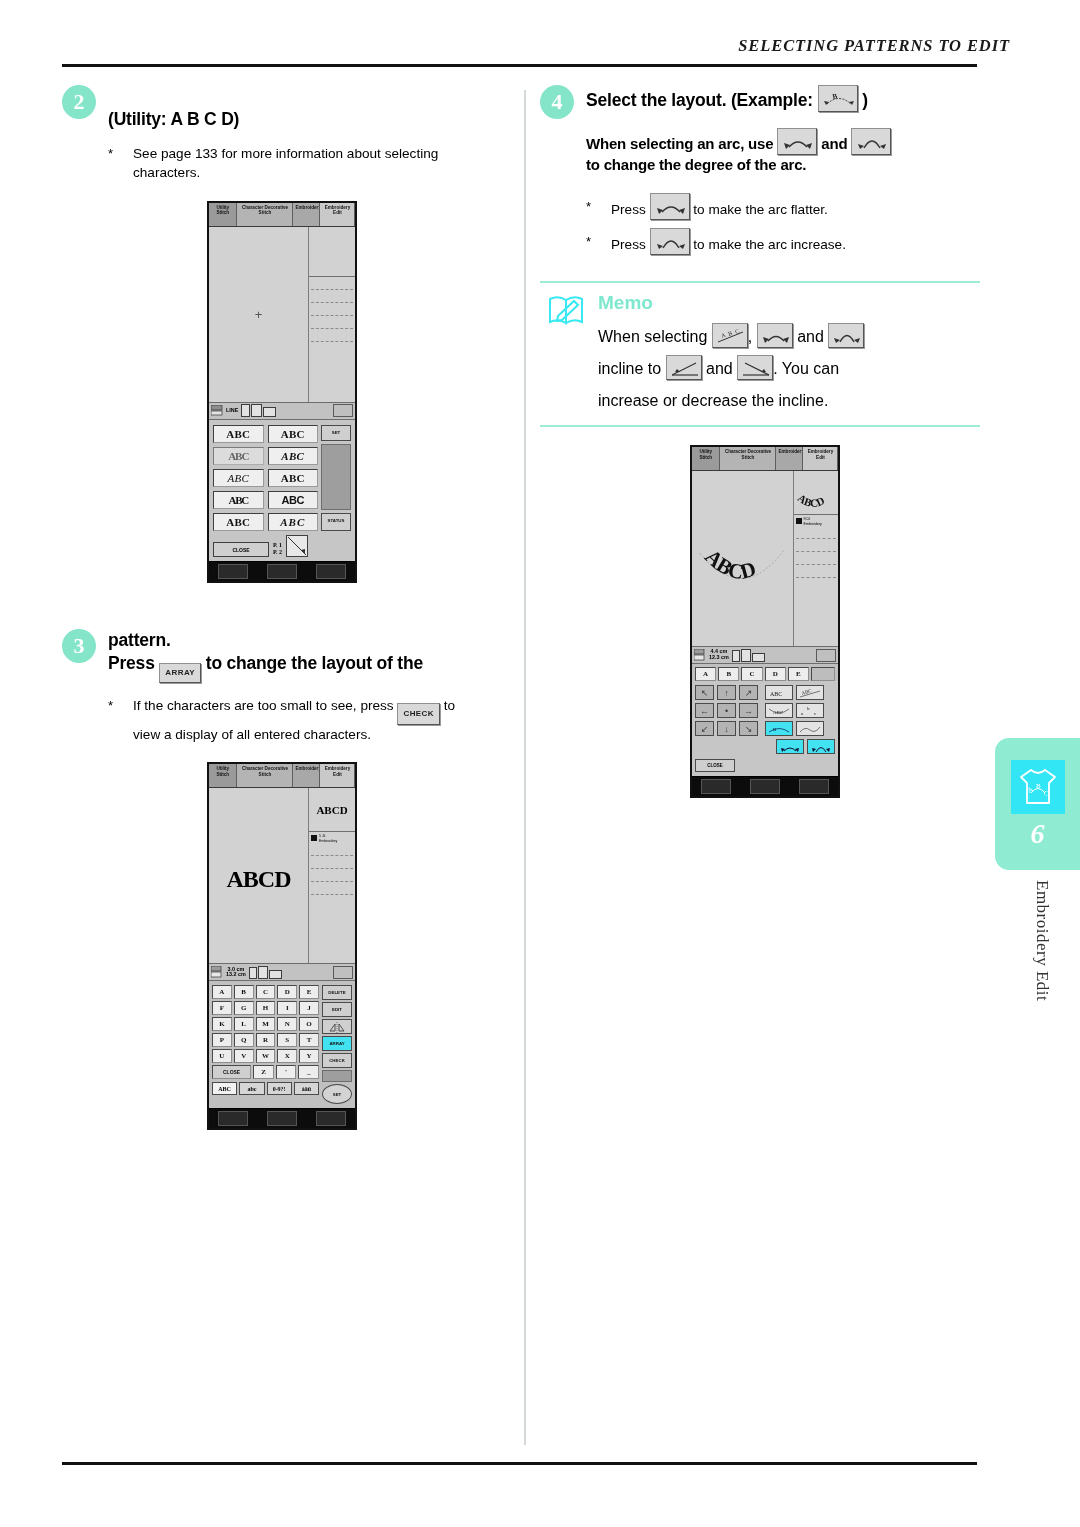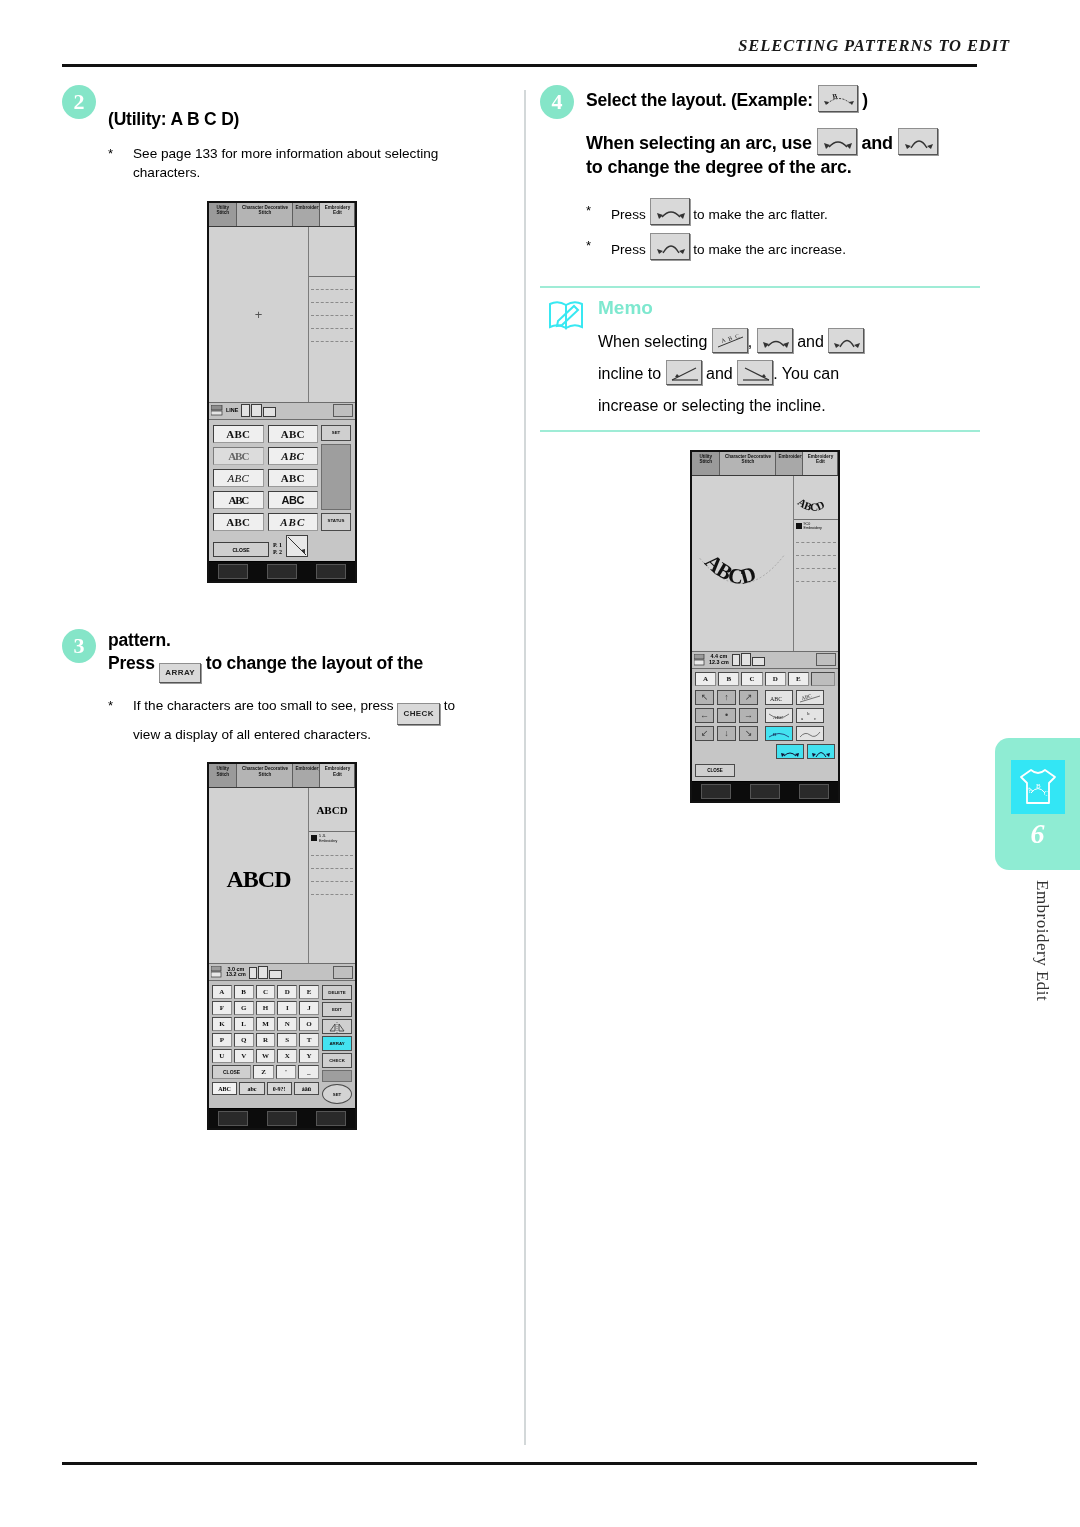--- a/index.html
+++ b/index.html
@@ -47,21 +47,21 @@
     font-weight:bold; font-size:22px;
     display:flex; align-items:center; justify-content:center;
     line-height:1;
   }
   .step-body { padding-left:46px; }
   .step-title {
     font-weight:bold; font-size:17.5px; line-height:1.30;
     letter-spacing:-.2px;
   }
   .step-sub {
-    font-weight:bold; font-size:18px; line-height:1.35;
+    font-weight:bold; font-size:15px; line-height:1.35;
     letter-spacing:-.2px; margin-top:16px;
   }
 
   .bullet {
     display:flex; margin-top:13px; padding-left:46px;
     font-size:13.6px; line-height:1.45;
   }
   .bullet .star { width:25px; flex:0 0 25px; font-size:13px; padding-top:1px; }
   .bullet .btxt { flex:1 1 auto; }
 
@@ -594,21 +594,21 @@
         </span>
         <span>and</span>
         <span class="key k-ico small">
           <svg width="36" height="25" viewBox="0 0 36 25">
             <path d="M5 19 L31 19" stroke="#333" stroke-width="1.2"></path>
             <path d="M7 7 L31 19" stroke="#333" stroke-width="1.2"></path>
             <path d="M23 16 L28 16 L26 13 Z" fill="#333"></path>
           </svg>
         </span><span>. You can</span>
         <br>
-        <span>increase or selecting the incline.</span>
+        <span>increase or decrease the incline.</span>
       </div>
     </div>
     <div class="memo-rule"></div>
   </div>
 
   <div class="lcd-block lcd-caption">
     <div class="lcd">
       <div class="lcd-tabs">
         <div class="lcd-tab">Utility Stitch</div>
         <div class="lcd-tab t2">Character Decorative Stitch</div>

